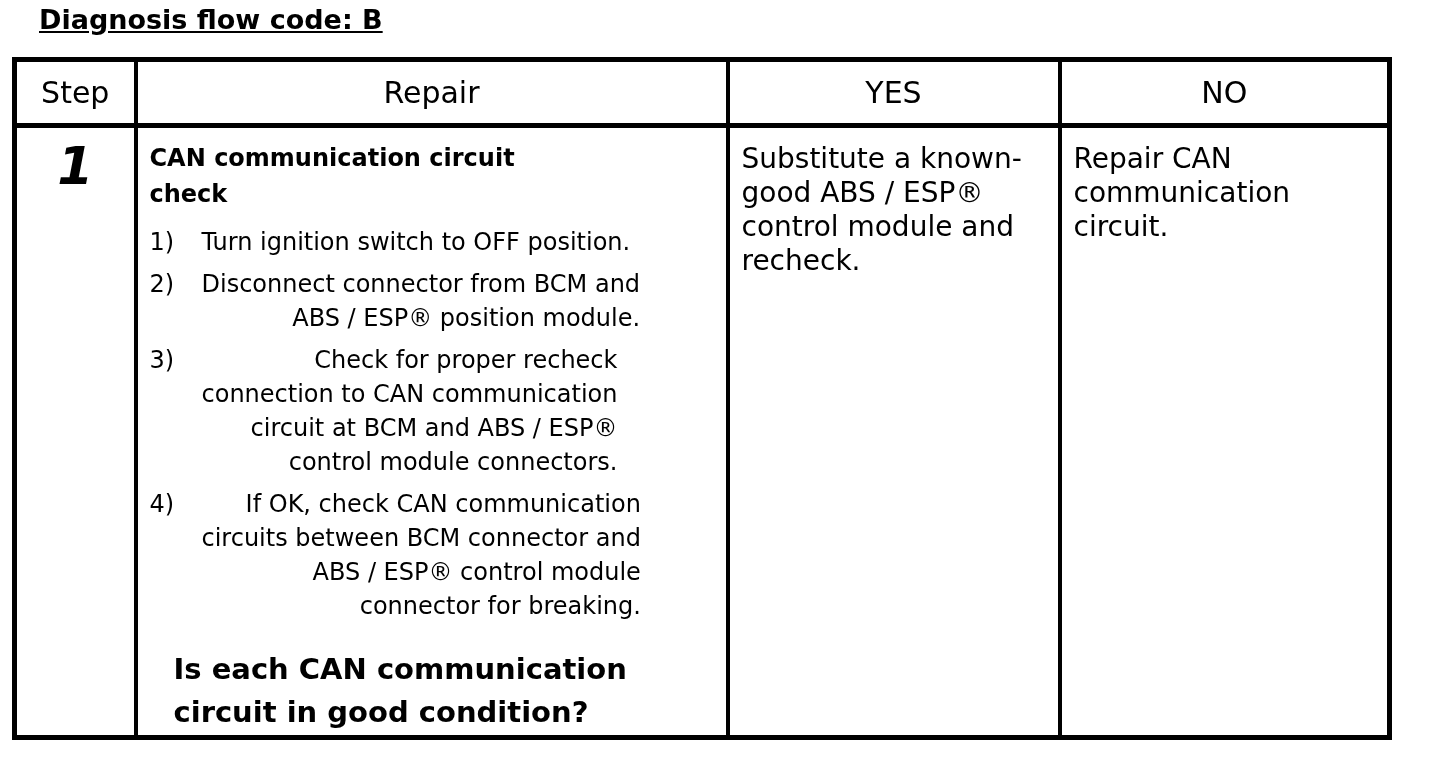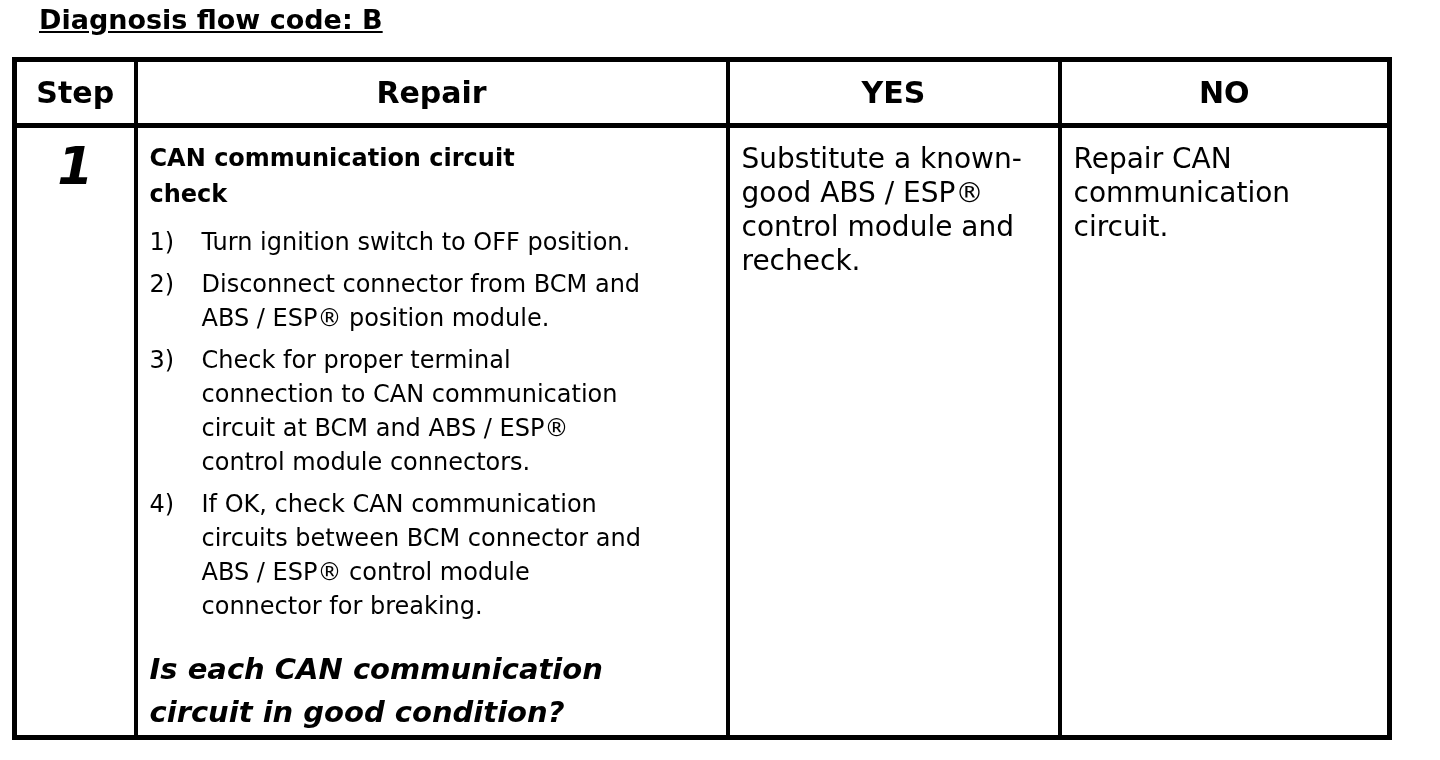--- a/index.html
+++ b/index.html
@@ -27,21 +27,21 @@
     border: 5px solid #000;
   }
   .diag-table th, .diag-table td {
     border: 4px solid #000;
     background: #ffffff;
   }
   .diag-table thead th {
     height: 66px;
     border-bottom-width: 5px;
     font-size: 30px;
-    font-weight: bold;
+    font-weight: normal;
     vertical-align: middle;
     padding: 0;
   }
   .diag-table tbody td {
     height: 612px;
     vertical-align: top;
   }
   td.step-cell {
     text-align: center;
     padding-top: 12px;
@@ -69,28 +69,29 @@
     font-size: 24px;
     line-height: 34px;
     margin-bottom: 8px;
   }
   .item-marker {
     flex: 0 0 52px;
     width: 52px;
   }
   .item-text {
     white-space: pre-line;
+    text-align: right;
   }
   .action-question {
     margin-top: 25px;
     font-size: 29px;
     font-weight: bold;
-    font-style: italic;
     line-height: 43px;
     white-space: pre-line;
+    margin-left: 24px;
   }
   td.yes-cell, td.no-cell {
     padding: 14px 8px 0 12px;
   }
   .cell-text {
     font-size: 28px;
     line-height: 34px;
     white-space: pre-line;
   }
 </style>
@@ -127,21 +128,21 @@
             <span class="item-marker">1)</span>
             <span class="item-text">Turn ignition switch to OFF position.</span>
           </div>
           <div class="list-item">
             <span class="item-marker">2)</span>
             <span class="item-text">Disconnect connector from BCM and
 ABS / ESP® position module.</span>
           </div>
           <div class="list-item">
             <span class="item-marker">3)</span>
-            <span class="item-text">Check for proper terminal
+            <span class="item-text">Check for proper recheck
 connection to CAN communication
 circuit at BCM and ABS / ESP®
 control module connectors.</span>
           </div>
           <div class="list-item">
             <span class="item-marker">4)</span>
             <span class="item-text">If OK, check CAN communication
 circuits between BCM connector and
 ABS / ESP® control module
 connector for breaking.</span>

